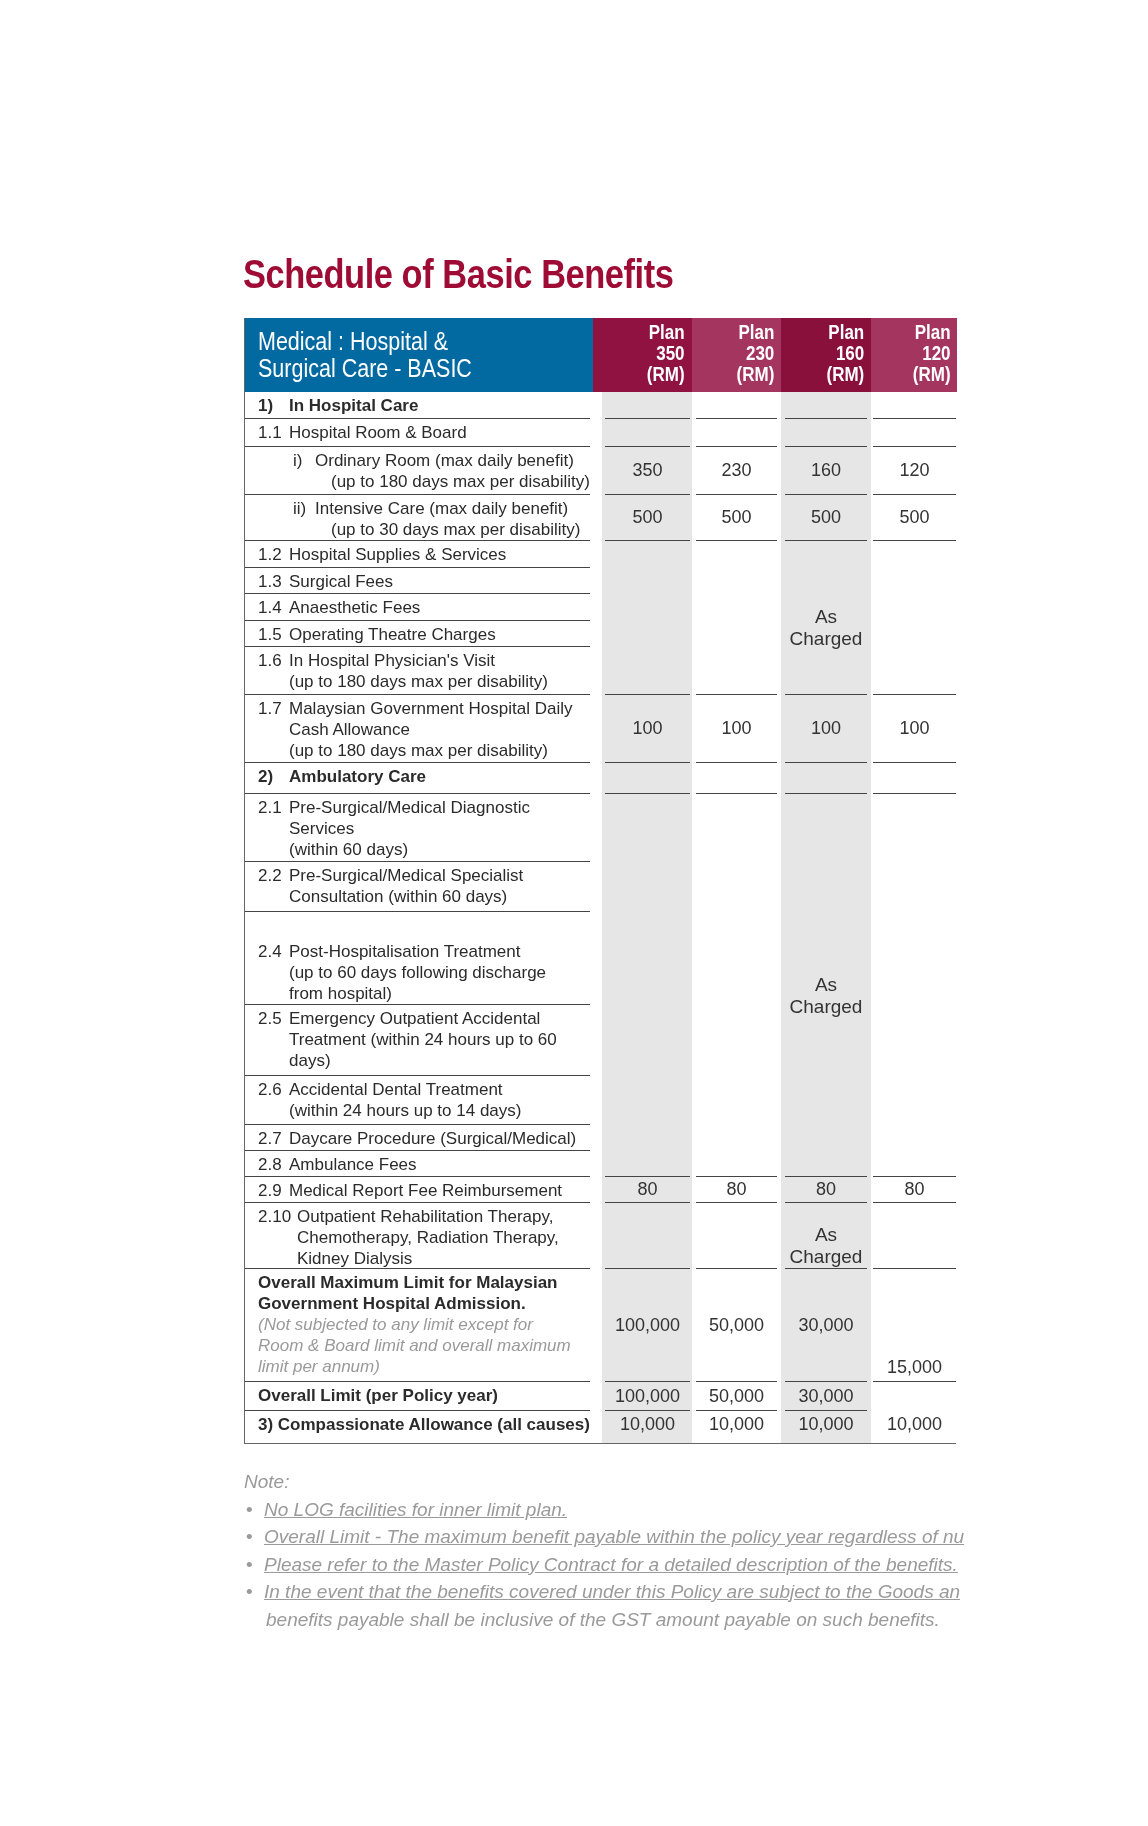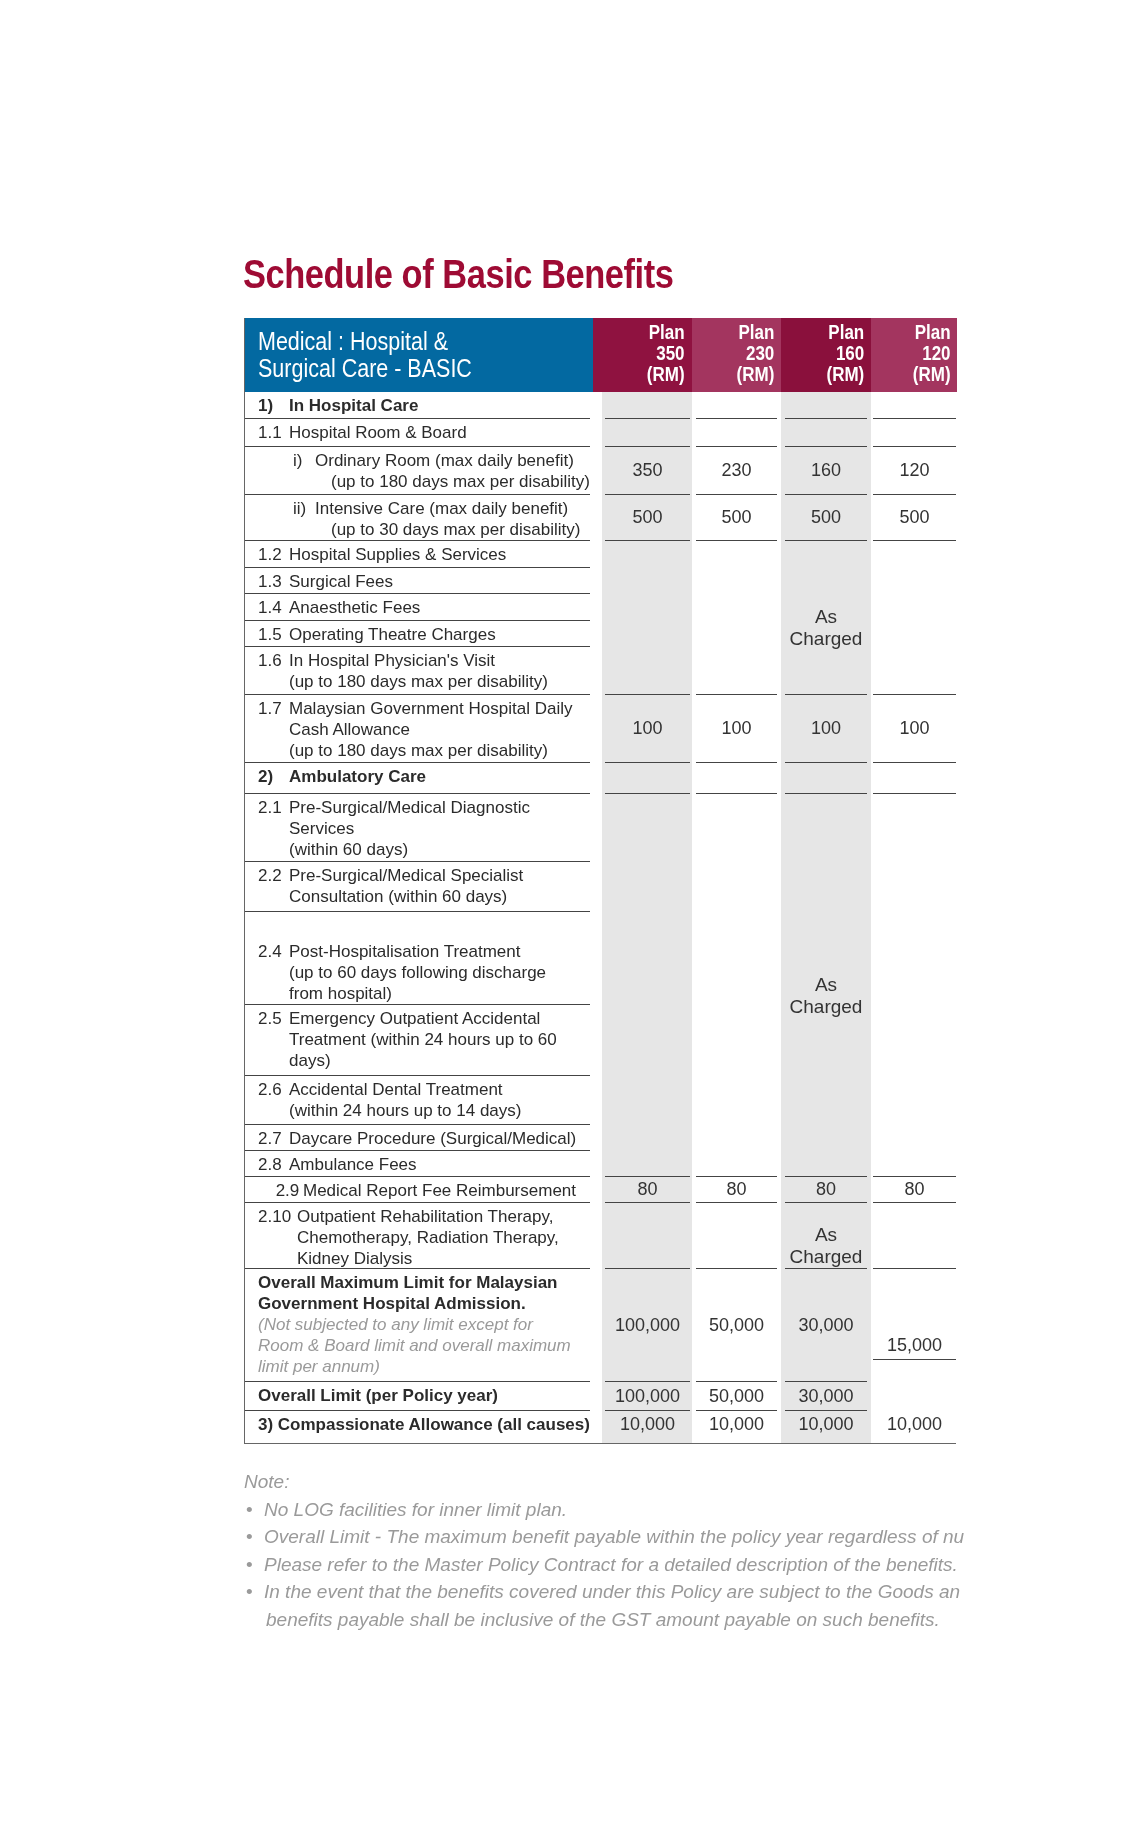--- a/index.html
+++ b/index.html
@@ -23,21 +23,21 @@
   .lbl .num { display:inline-block; width:31px; }
   .lbl .num.wide { width:39px; }
   .lbl .txt { display:inline-block; vertical-align:top; }
   .lbl .note { color:#9a9a9a; font-style:italic; font-weight:normal; display:block; }
   .cell { position:absolute; font-size:18px; text-align:center; color:#333; box-sizing:border-box;
           display:flex; align-items:center; justify-content:center; }
   .cell.line { border-bottom:1.5px solid #444; }
   .span-text { position:absolute; font-size:19px; color:#333; text-align:center; }
   .notes { position:absolute; left:244px; top:1468px; width:904px; font-style:italic; color:#9a9a9a;
            font-size:19px; line-height:27.5px; white-space:nowrap; overflow:hidden; }
-  .notes .bul { position:relative; padding-left:20px; }
+  .notes .bul { position:relative; padding-left:20px;text-decoration:underline; }
   .notes .bul::before { content:"•"; position:absolute; left:2px; font-style:normal; }
   .notes .cont { padding-left:22px; }
 </style>
 </head>
 <body>
 
 <div class="title">Schedule of Basic Benefits</div>
 
 <div class="table" id="tbl">
   <div class="hdr hdr-main">
@@ -101,35 +101,35 @@
     <div class="cell line" style="left: 451px; width: 81px; top: 445px; height: 31px;"></div>
     <div class="cell line" style="left: 540px; width: 82px; top: 445px; height: 31px;"></div>
     <div class="cell line" style="left: 628px; width: 83px; top: 445px; height: 31px;"></div>
     <div class="lbl" style="top: 476px; height: 68px;"><span class="num">2.1</span><span class="txt"><div>Pre-Surgical/Medical Diagnostic</div><div>Services</div><div>(within 60 days)</div></span></div>
     <div class="lbl" style="top: 544px; height: 50px;"><span class="num">2.2</span><span class="txt"><div>Pre-Surgical/Medical Specialist</div><div>Consultation (within 60 days)</div></span></div>
     <div class="lbl" style="top: 620px; height: 67px;"><span class="num">2.4</span><span class="txt"><div>Post-Hospitalisation Treatment</div><div>(up to 60 days following discharge</div><div>from hospital)</div></span></div>
     <div class="lbl" style="top: 687px; height: 71px;"><span class="num">2.5</span><span class="txt"><div>Emergency Outpatient Accidental</div><div>Treatment (within 24 hours up to 60</div><div>days)</div></span></div>
     <div class="lbl" style="top: 758px; height: 49px;"><span class="num">2.6</span><span class="txt"><div>Accidental Dental Treatment</div><div>(within 24 hours up to 14 days)</div></span></div>
     <div class="lbl" style="top: 807px; height: 26px;"><span class="num">2.7</span><span class="txt"><div>Daycare Procedure (Surgical/Medical)</div></span></div>
     <div class="lbl" style="top: 833px; height: 26px;"><span class="num">2.8</span><span class="txt"><div>Ambulance Fees</div></span></div>
-    <div class="lbl" style="top: 859px; height: 26px; text-align: center;"><span class="num">2.9</span><span class="txt"><div>Medical Report Fee Reimbursement</div></span></div>
+    <div class="lbl" style="top: 859px; height: 26px;"><span class="num">2.9</span><span class="txt"><div>Medical Report Fee Reimbursement</div></span></div>
     <div class="cell line" style="left: 360px; width: 85px; top: 859px; height: 26px;">80</div>
     <div class="cell line" style="left: 451px; width: 81px; top: 859px; height: 26px;">80</div>
     <div class="cell line" style="left: 540px; width: 82px; top: 859px; height: 26px;">80</div>
     <div class="cell line" style="left: 628px; width: 83px; top: 859px; height: 26px;">80</div>
     <div class="lbl" style="top: 885px; height: 66px;"><span class="num wide">2.10</span><span class="txt"><div>Outpatient Rehabilitation Therapy,</div><div>Chemotherapy, Radiation Therapy,</div><div>Kidney Dialysis</div></span></div>
     <div class="lbl bold" style="top: 951px; height: 113px;"><span class="txt"><div>Overall Maximum Limit for Malaysian</div><div>Government Hospital Admission.</div><div class="note" style="white-space: normal; width: 320px;">(Not subjected to any limit except for Room &amp; Board limit and overall maximum limit per annum)</div></span></div>
     <div class="cell line" style="left: 360px; width: 85px; top: 951px; height: 113px;">100,000</div>
     <div class="cell line" style="left: 451px; width: 81px; top: 951px; height: 113px;">50,000</div>
     <div class="cell line" style="left: 540px; width: 82px; top: 951px; height: 113px;">30,000</div>
     <div class="lbl bold" style="top: 1064px; height: 29px;"><span class="txt"><div>Overall Limit (per Policy year)</div></span></div>
     <div class="cell line" style="left: 360px; width: 85px; top: 1064px; height: 29px;">100,000</div>
     <div class="cell line" style="left: 451px; width: 81px; top: 1064px; height: 29px;">50,000</div>
     <div class="cell line" style="left: 540px; width: 82px; top: 1064px; height: 29px;">30,000</div>
-    <div class="cell line" style="left: 628px; width: 83px; top: 1013px; height: 29px;">15,000</div>
+    <div class="cell line" style="left: 628px; width: 83px; top: 1035px; height: 29px;">15,000</div>
     <div class="lbl bold" style="top: 1093px; height: 27px; border-bottom: none;"><span class="txt"><div>3) Compassionate Allowance (all causes)</div></span></div>
     <div class="cell" style="left: 360px; width: 85px; top: 1093px; height: 27px;">10,000</div>
     <div class="cell" style="left: 451px; width: 81px; top: 1093px; height: 27px;">10,000</div>
     <div class="cell" style="left: 540px; width: 82px; top: 1093px; height: 27px;">10,000</div>
     <div class="cell" style="left: 628px; width: 83px; top: 1093px; height: 27px;">10,000</div>
     <div class="span-text" style="left: 536px; width: 90px; top: 288px;">As Charged</div>
     <div class="span-text" style="left: 536px; width: 90px; top: 655.5px;">As Charged</div>
     <div class="span-text" style="left: 536px; width: 90px; top: 906px;">As Charged</div>
     <div style="position: absolute; left: 360px; width: 85px; top: 375.5px; height: 1.5px; background: rgb(68, 68, 68);"></div>
     <div style="position: absolute; left: 451px; width: 81px; top: 375.5px; height: 1.5px; background: rgb(68, 68, 68);"></div>

